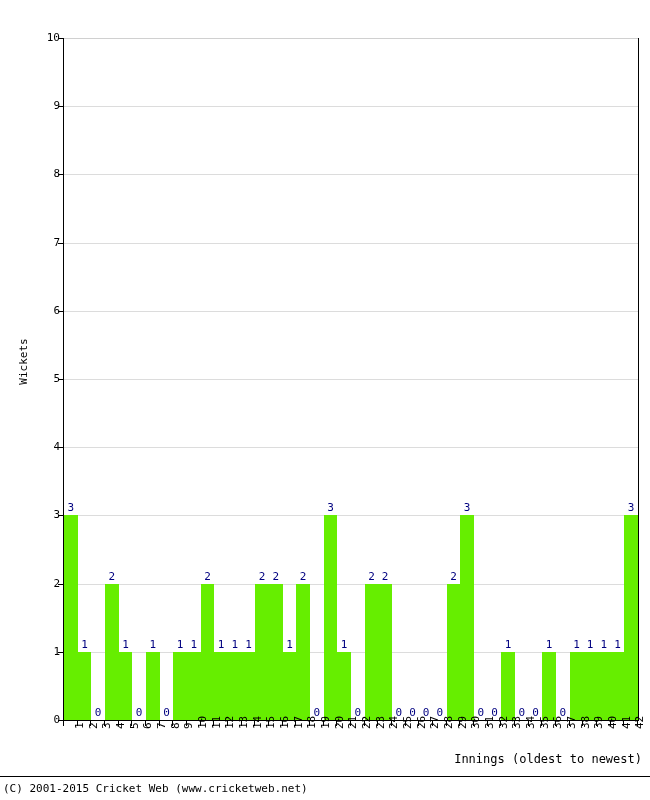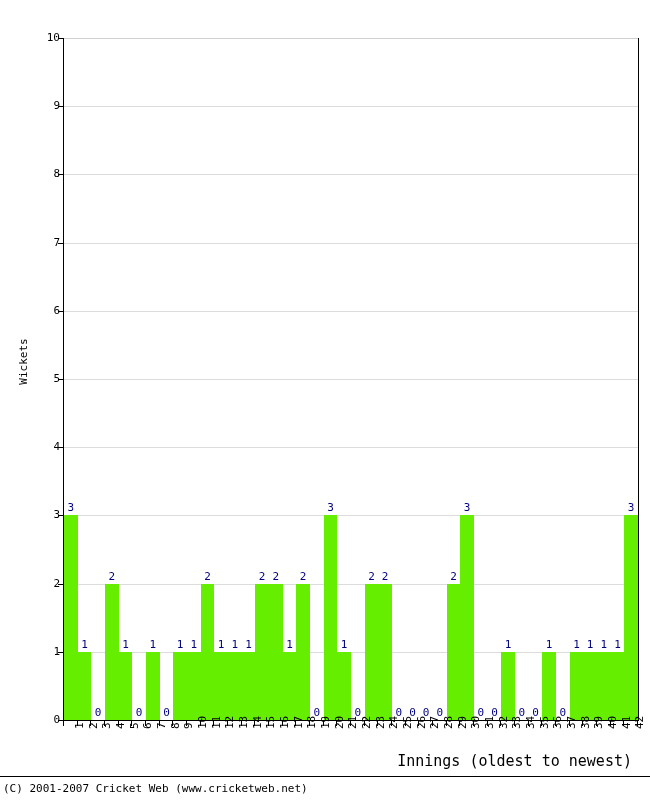--- a/index.html
+++ b/index.html
@@ -117,23 +117,23 @@
     position: absolute;
     font-size: 11px;
     color: #000000;
     white-space: nowrap;
     transform: rotate(-90deg);
     transform-origin: left top;
     line-height: 11px;
   }
   #x-axis-title {
     position: absolute;
-    right: 18px;
+    right: 8px;
     top: 752px;
-    font-size: 15px;
+    font-size: 12px;
     color: #000000;
     white-space: nowrap;
   }
   
   #footer-rule {
     position: absolute;
     left: 0;
     top: 776px;
     width: 650px;
     height: 1px;
@@ -237,21 +237,21 @@
         <div class="bar" style="left: 546.667px; width: 13.6667px; height: 68.2px; background: rgb(102, 238, 0);"></div>
         <div class="bar-value" style="left: 546.667px; width: 13.6667px; top: 600.8px; color: rgb(0, 0, 128);">1</div>
         <div class="bar" style="left: 560.333px; width: 13.6667px; height: 204.6px; background: rgb(102, 238, 0);"></div>
         <div class="bar-value" style="left: 560.333px; width: 13.6667px; top: 464.4px; color: rgb(0, 0, 128);">3</div>
       </div>
   </div>
 
   <div id="x-axis-title">Innings (oldest to newest)</div>
 
   <div id="footer-rule"></div>
-  <div id="footer-text">(C) 2001-2007 Cricket Web (www.cricketweb.net)</div>
+  <div id="footer-text">(C) 2001-2015 Cricket Web (www.cricketweb.net)</div>
 
 <div class="y-tick-mark" style="top: 720px;"></div>
     <div class="y-tick-label" style="top: 714px;">0</div>
     <div class="y-tick-mark" style="top: 651.8px;"></div>
     <div class="y-tick-label" style="top: 645.8px;">1</div>
     <div class="y-tick-mark" style="top: 583.6px;"></div>
     <div class="y-tick-label" style="top: 577.6px;">2</div>
     <div class="y-tick-mark" style="top: 515.4px;"></div>
     <div class="y-tick-label" style="top: 509.4px;">3</div>
     <div class="y-tick-mark" style="top: 447.2px;"></div>

